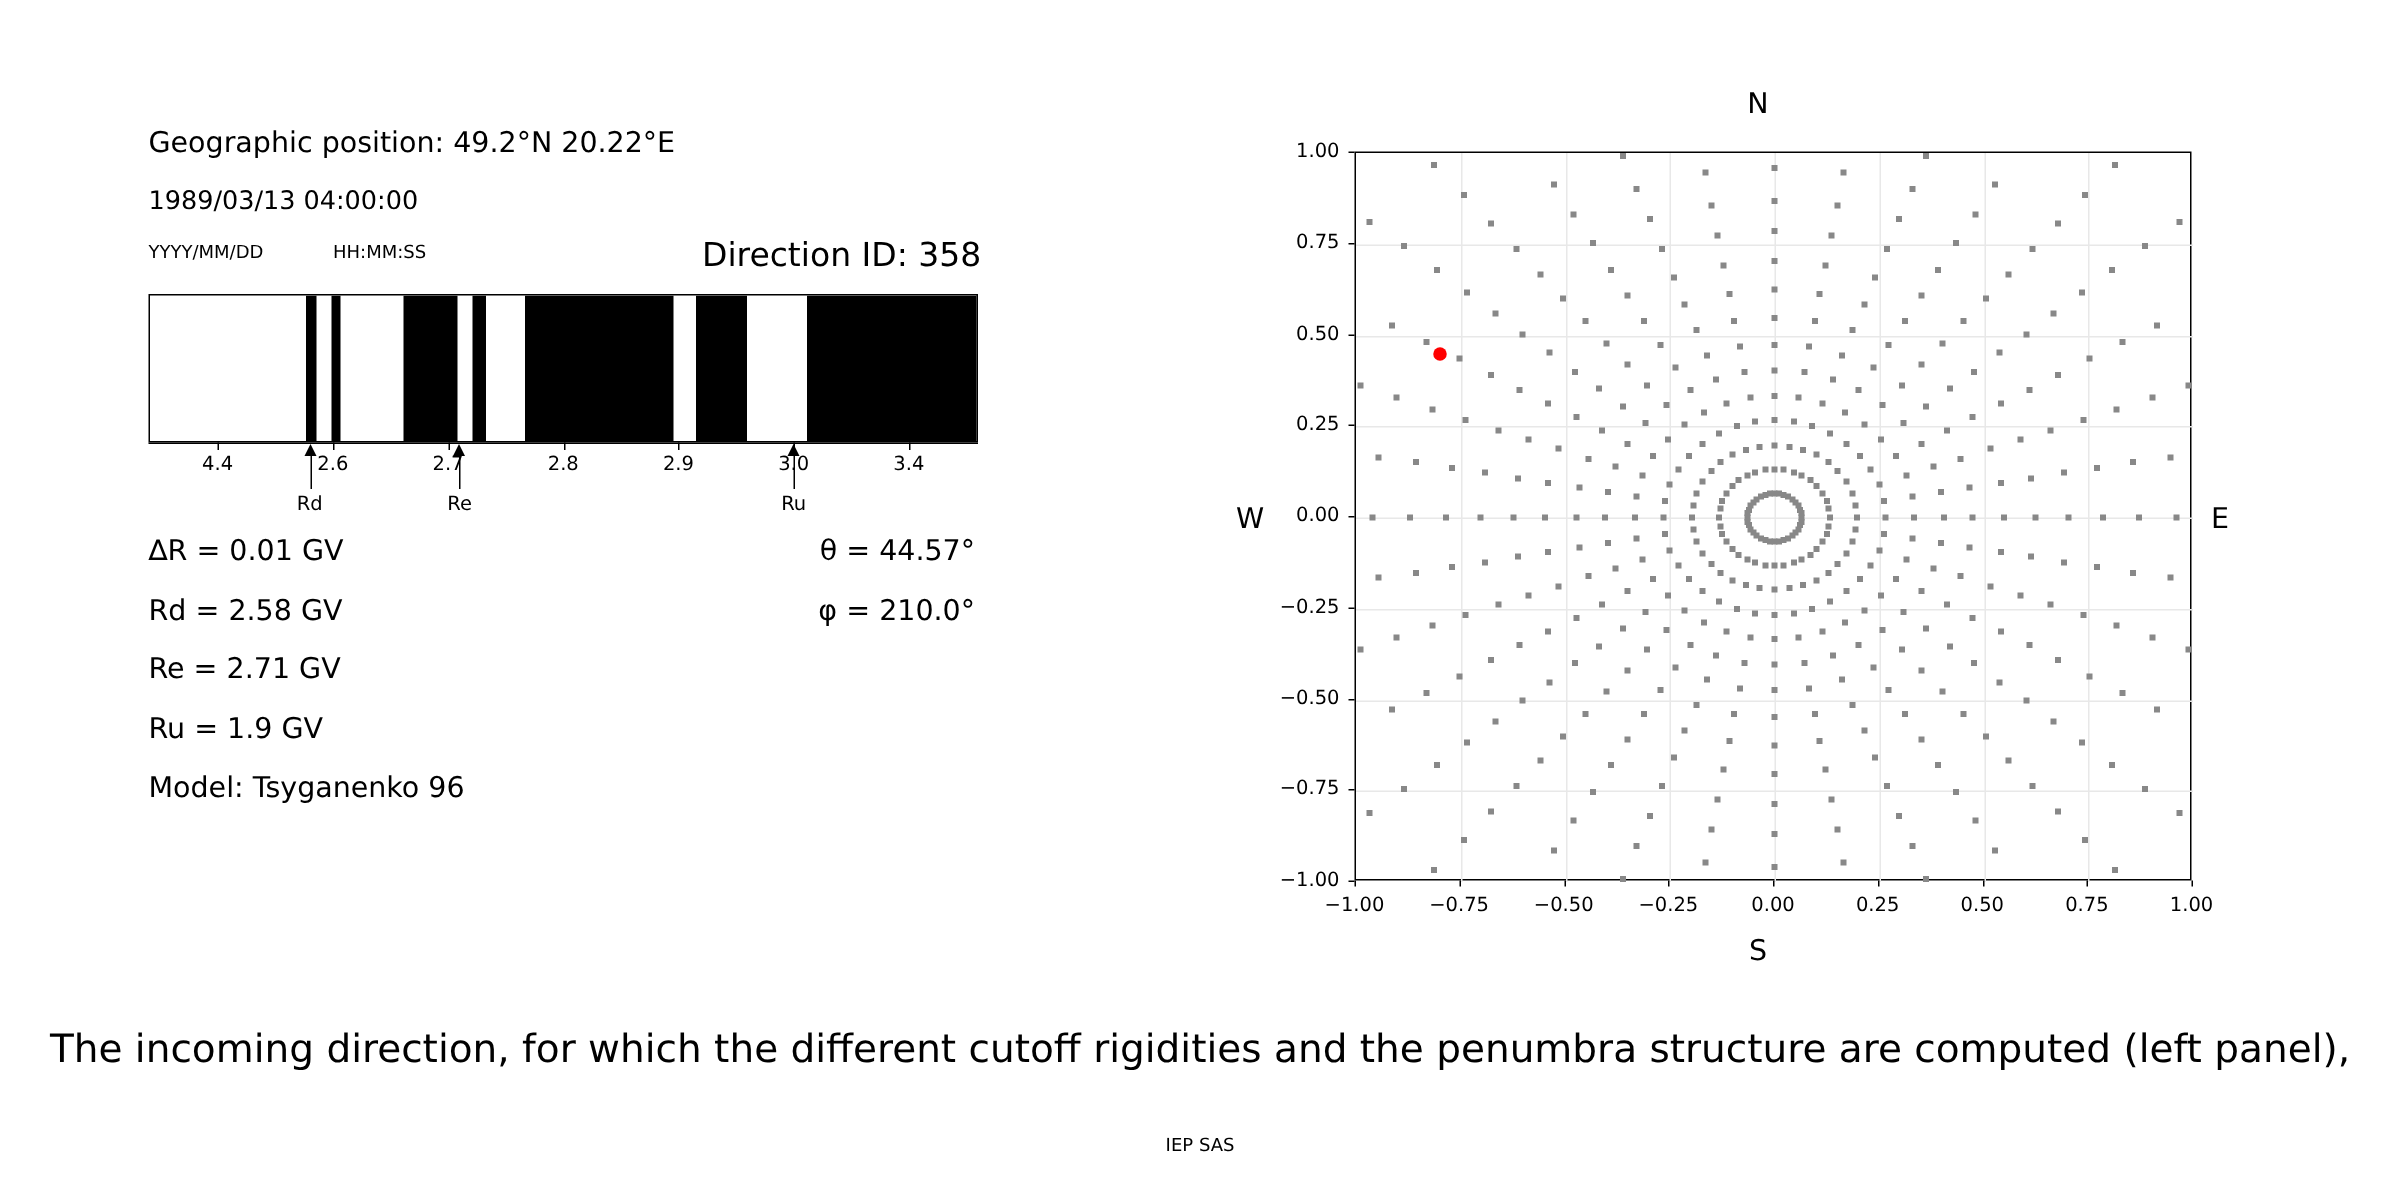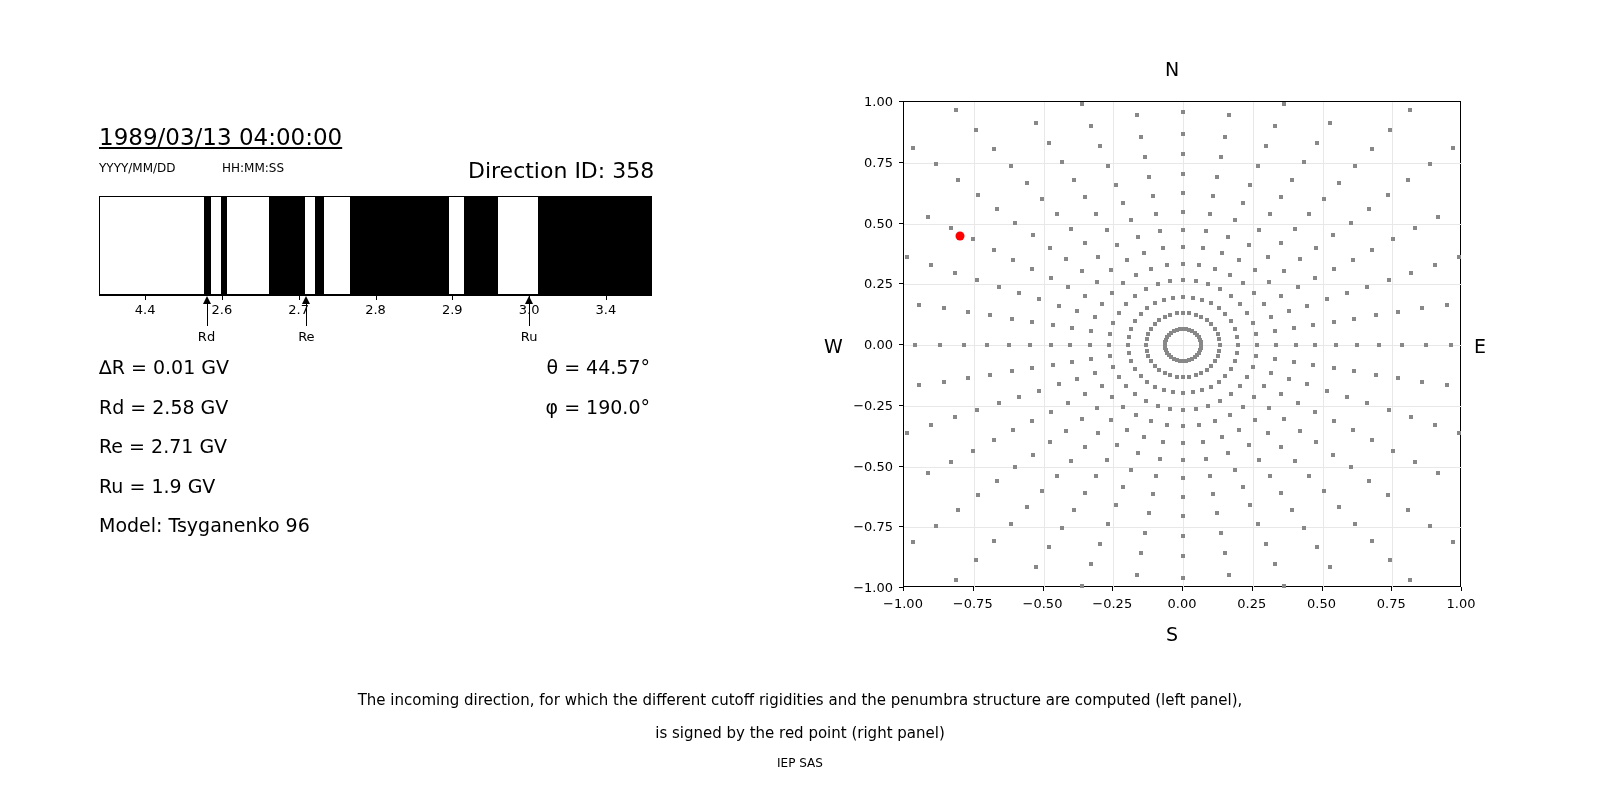--- a/index.html
+++ b/index.html
@@ -6,21 +6,21 @@
   body{
     width:1600px;height:800px;background:#ffffff;
     font-family:"DejaVu Sans","Liberation Sans",sans-serif;
     color:#000000;overflow:hidden;position:relative;
   }
 
   
   #left-panel{position:absolute;left:0;top:0;width:760px;height:620px;}
 
   .geo-line{position:absolute;left:99px;top:84px;font-size:19px;white-space:nowrap;}
-  .date-line{position:absolute;left:99px;top:124px;font-size:23px;white-space:nowrap;text-decoration:underline;}
+  .date-line{position:absolute;left:99px;top:124px;font-size:17px;white-space:nowrap;}
   .fmt-date{position:absolute;left:99px;top:161px;font-size:12px;white-space:nowrap;}
   .fmt-time{position:absolute;left:222px;top:161px;font-size:12px;white-space:nowrap;}
   .dir-id{position:absolute;left:468px;top:158px;font-size:22px;white-space:nowrap;}
 
   
   #penumbra-wrap{position:absolute;left:99px;top:196px;width:553px;height:99px;}
   #penumbra-bar{position:absolute;left:0;top:0;width:553px;height:99px;
     border:1px solid #000;box-sizing:border-box;background:#ffffff;overflow:hidden;}
   .band{position:absolute;top:0;height:100%;background:#000000;}
 
@@ -55,28 +55,29 @@
   .ylab{position:absolute;font-size:13px;transform:translateY(-50%);text-align:right;white-space:nowrap;}
 
   .compass{position:absolute;font-size:19px;white-space:nowrap;}
   #compass-n{left:1172px;top:58px;transform:translateX(-50%);}
   #compass-s{left:1172px;top:623px;transform:translateX(-50%);}
   #compass-w{left:824px;top:335px;}
   #compass-e{left:1474px;top:335px;}
 
   
   #caption{position:absolute;left:0;top:684px;width:1600px;text-align:center;
-    font-size:15px;line-height:33px;}
+    font-size:26px;line-height:33px;}
   #footer{position:absolute;left:0;top:756px;width:1600px;text-align:center;font-size:12px;}
 </style>
 </head>
 <body>
 
 <div id="left-panel">
 
+  <div class="geo-line">Geographic position: 49.2°N 20.22°E</div>
   <div class="date-line">1989/03/13 04:00:00</div>
   <div class="fmt-date">YYYY/MM/DD</div>
   <div class="fmt-time">HH:MM:SS</div>
   <div class="dir-id">Direction ID: 358</div>
 
   <div id="penumbra-wrap">
     <div id="penumbra-bar">
         <div class="band" style="left: 104.456px; width: 6.9125px;"></div>
         <div class="band" style="left: 121.353px; width: 5.37639px;"></div>
         <div class="band" style="left: 168.972px; width: 36.0986px;"></div>
@@ -116,21 +117,21 @@
       <div class="marker-label" style="left: 529.111px; top: 329px;">Ru</div>
     </div>
 
   <div id="stats-block">
       <div class="stat stat-l" style="top: 356px;">∆R = 0.01 GV</div>
       <div class="stat stat-l" style="top: 395.5px;">Rd = 2.58 GV</div>
       <div class="stat stat-l" style="top: 435px;">Re = 2.71 GV</div>
       <div class="stat stat-l" style="top: 474.5px;">Ru = 1.9 GV</div>
       <div class="stat stat-l" style="top: 514px;">Model: Tsyganenko 96</div>
       <div class="stat stat-r" style="top: 356px;">θ = 44.57°</div>
-      <div class="stat stat-r" style="top: 395.5px;">φ = 190.0°</div>
+      <div class="stat stat-r" style="top: 395.5px;">φ = 210.0°</div>
     </div>
 </div>
 
 <div id="right-panel">
   <div id="plot-frame">
     <div id="grid-layer">
         <div class="gridline" style="left: 69.75px; top: 0px; width: 1px; height: 486px;"></div>
         <div class="gridline" style="left: 139.5px; top: 0px; width: 1px; height: 486px;"></div>
         <div class="gridline" style="left: 209.25px; top: 0px; width: 1px; height: 486px;"></div>
         <div class="gridline" style="left: 279px; top: 0px; width: 1px; height: 486px;"></div>
@@ -697,15 +698,14 @@
     </div>
 
   <div class="compass" id="compass-n">N</div>
   <div class="compass" id="compass-s">S</div>
   <div class="compass" id="compass-w">W</div>
   <div class="compass" id="compass-e">E</div>
 </div>
 
 <div id="caption">
   <div>The incoming direction, for which the different cutoff rigidities and the penumbra structure are computed (left panel),</div>
-  <div>is signed by the red point (right panel)</div>
 </div>
 <div id="footer">IEP SAS</div>
 
 </body></html>

